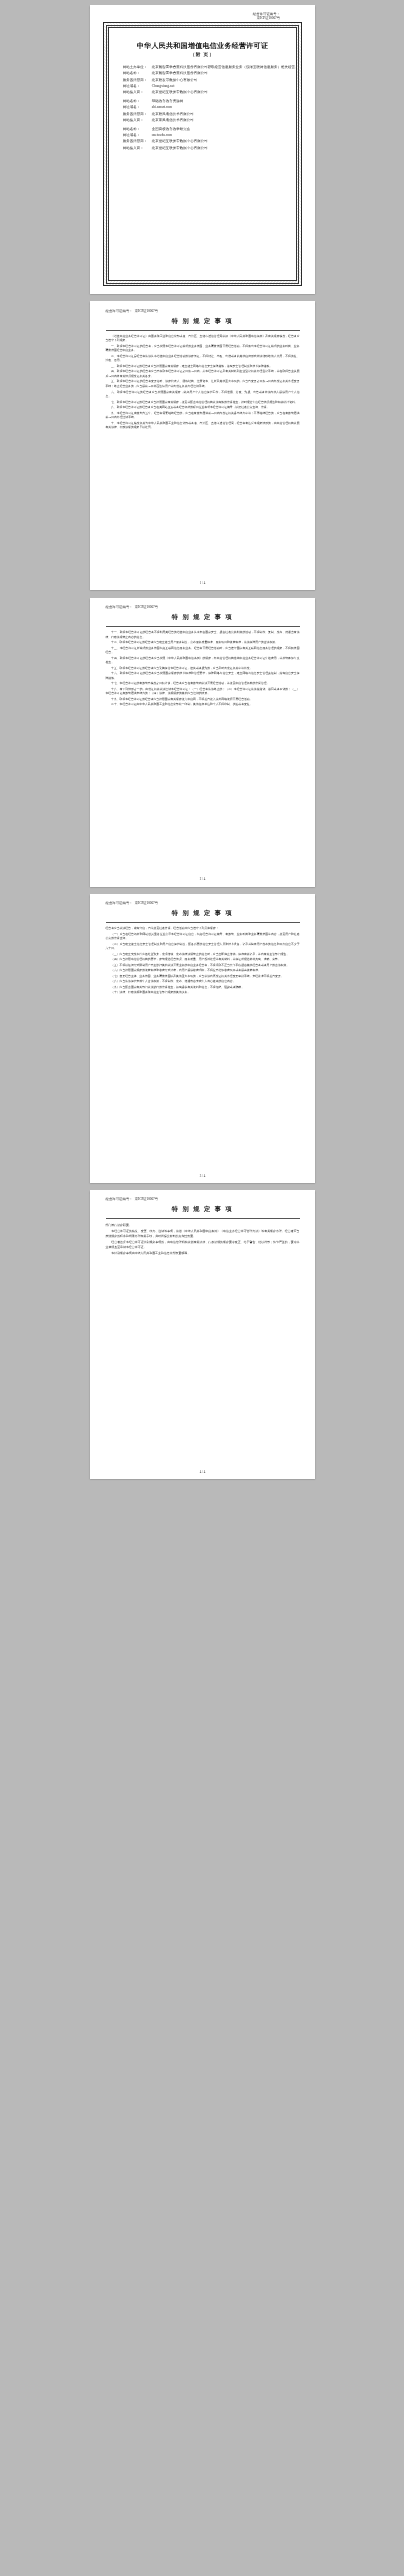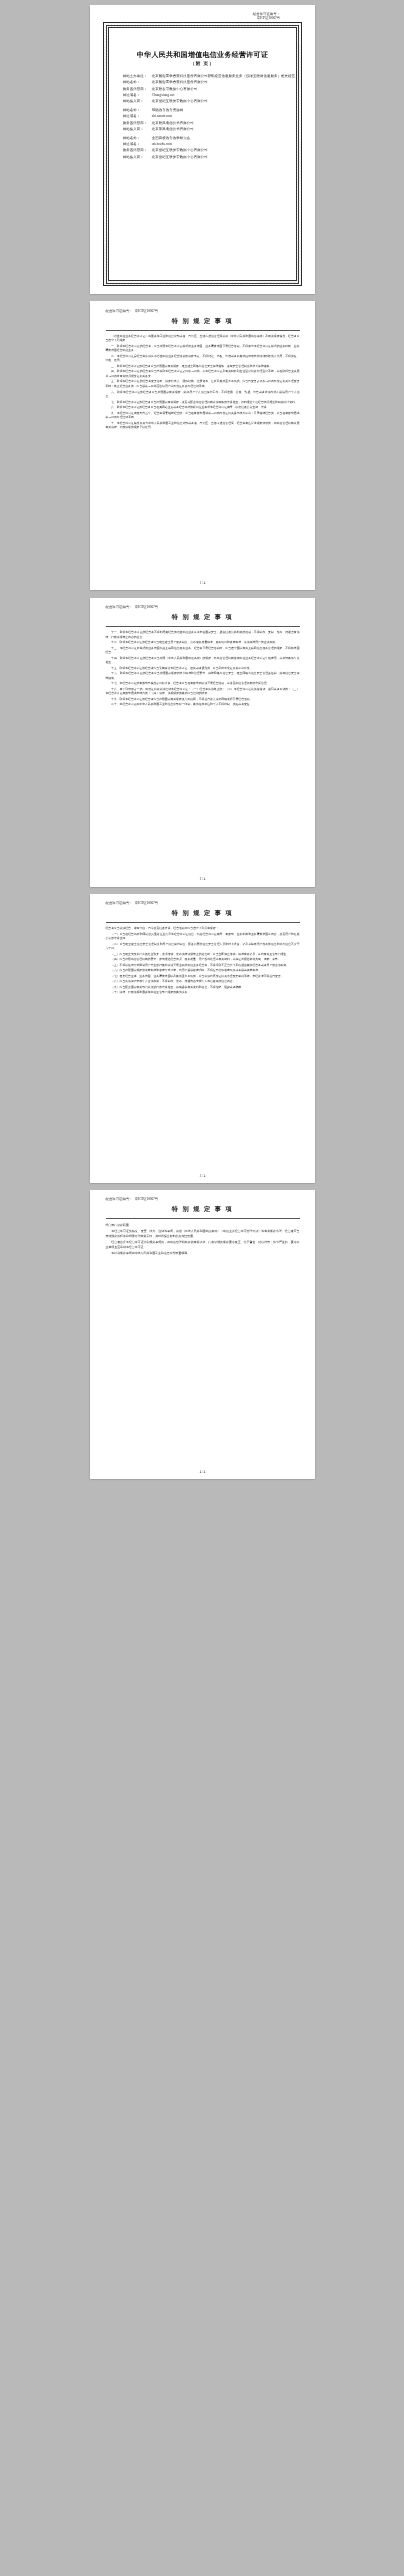--- a/index.html
+++ b/index.html
@@ -65,21 +65,21 @@
     height: 100%;
     box-sizing: border-box;
     background: #ffffff;
     padding: 9.3px 13.4px;
   }
   .cert-title {
     text-align: center;
     font-size: 7px;
     font-weight: bold;
     letter-spacing: 0.3px;
-    margin-top: 12px;
+    margin-top: 3px;
     margin-bottom: 1px;
     color: #111;
   }
   .cert-subtitle {
     text-align: center;
     font-size: 4.6px;
     font-weight: bold;
     letter-spacing: 1px;
     margin-bottom: 7.2px;
   }

